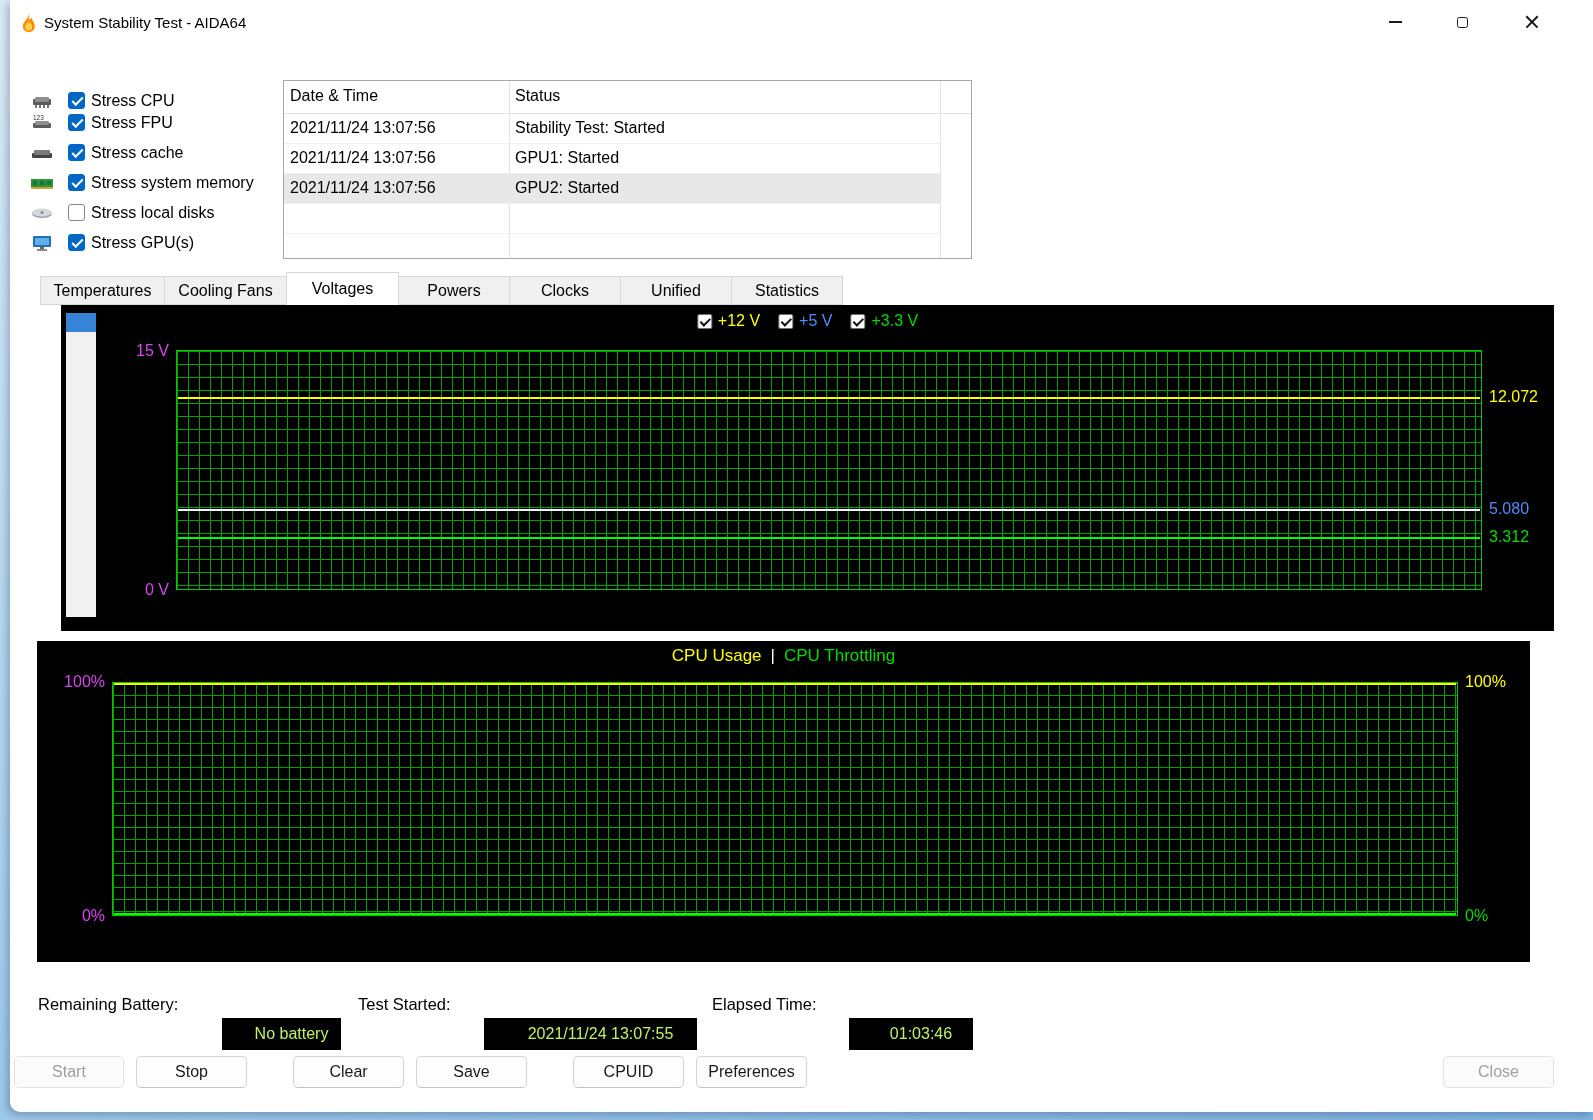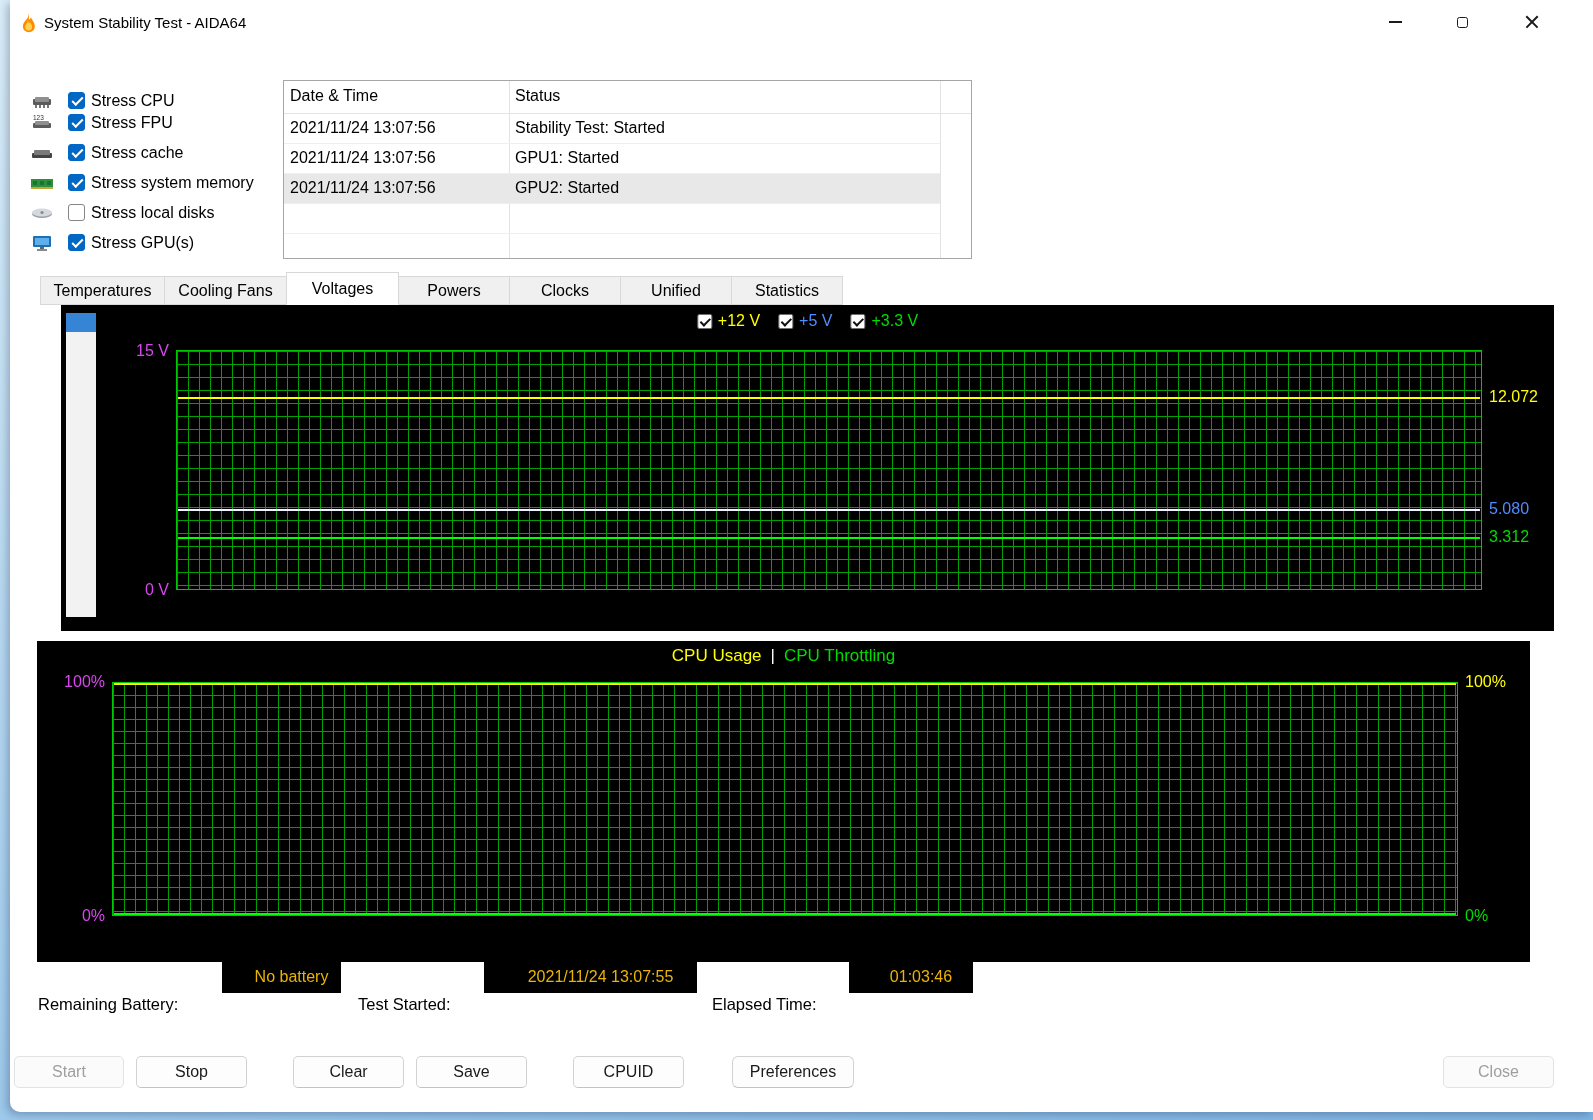--- a/index.html
+++ b/index.html
@@ -66,21 +66,21 @@
   .legend-cb.checked::after { content:""; position:absolute; left:2px; top:3px; width:8px; height:4px;
         border-left:2px solid #111; border-bottom:2px solid #111; transform:rotate(-45deg); }
 
   .vscroll-track { position:absolute; left:5px; top:8px; width:30px; height:304px; background:#f2f2f2; }
   .vscroll-thumb { position:absolute; left:0; top:0; width:30px; height:19px; background:#3584d6; cursor:grab; }
 
   .cpu-title { position:absolute; left:0; right:0; top:5px; display:flex; justify-content:center; gap:9px; font-size:17px; }
 
   
   .statlabel { position:absolute; top:995px; font-size:16.5px; white-space:nowrap; }
-  .statbox { position:absolute; top:961px; height:32px; background:#000; color:#eab308;
+  .statbox { position:absolute; top:1018px; height:32px; background:#000; color:#bef264;
              display:flex; align-items:center; justify-content:center; font-size:16px; white-space:nowrap;padding-left:20px; }
 
   
   .btn { position:absolute; top:1056px; height:32px; background:#fdfdfd; border:1px solid #d2d2d2;
          border-bottom-color:#c3c3c3; border-radius:5px; font-size:16px; color:#1a1a1a;
          display:flex; align-items:center; justify-content:center; cursor:pointer; white-space:nowrap; }
   .btn.disabled { color:#9f9f9f; background:#fbfbfb; border-color:#e3e3e3; cursor:default; }
 </style>
 </head>
 <body>
@@ -268,15 +268,15 @@
   <div class="statlabel" style="left:358px;">Test Started:</div>
   <div class="statbox" style="left:484px;width:213px;">2021/11/24 13:07:55</div>
   <div class="statlabel" style="left:712px;">Elapsed Time:</div>
   <div class="statbox" style="left:849px;width:124px;">01:03:46</div>
 
   <div class="btn disabled" style="left:14px;width:110px;">Start</div>
   <div class="btn" style="left:136px;width:111px;">Stop</div>
   <div class="btn" style="left:293px;width:111px;">Clear</div>
   <div class="btn" style="left:416px;width:111px;">Save</div>
   <div class="btn" style="left:573px;width:111px;">CPUID</div>
-  <div class="btn" style="left:732px;width:122px;border-radius:6px;">Preferences</div>
+  <div class="btn" style="left:696px;width:111px;">Preferences</div>
   <div class="btn disabled" style="left:1443px;width:111px;">Close</div>
 </div>
 
 </body></html>

